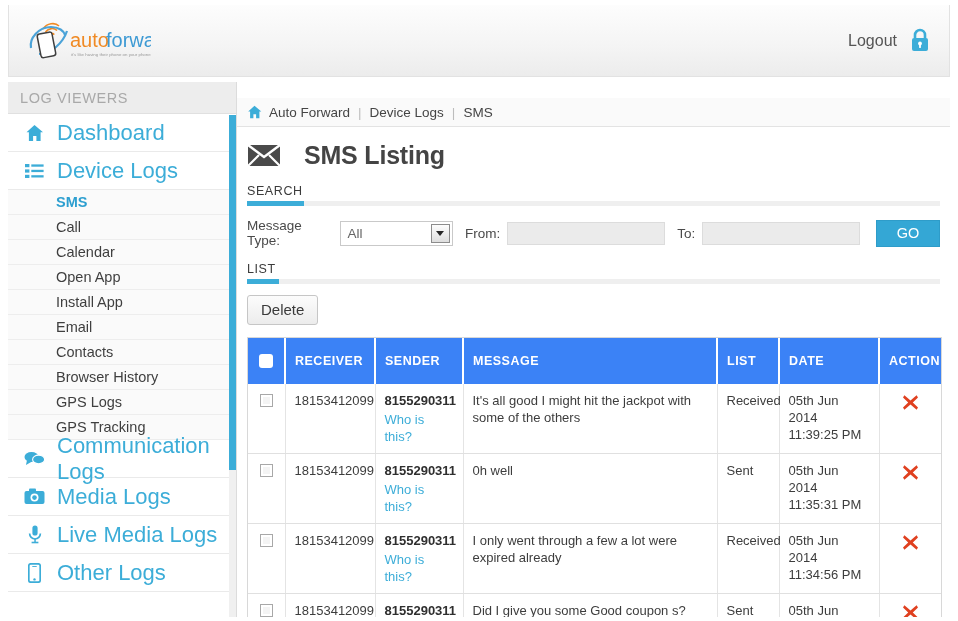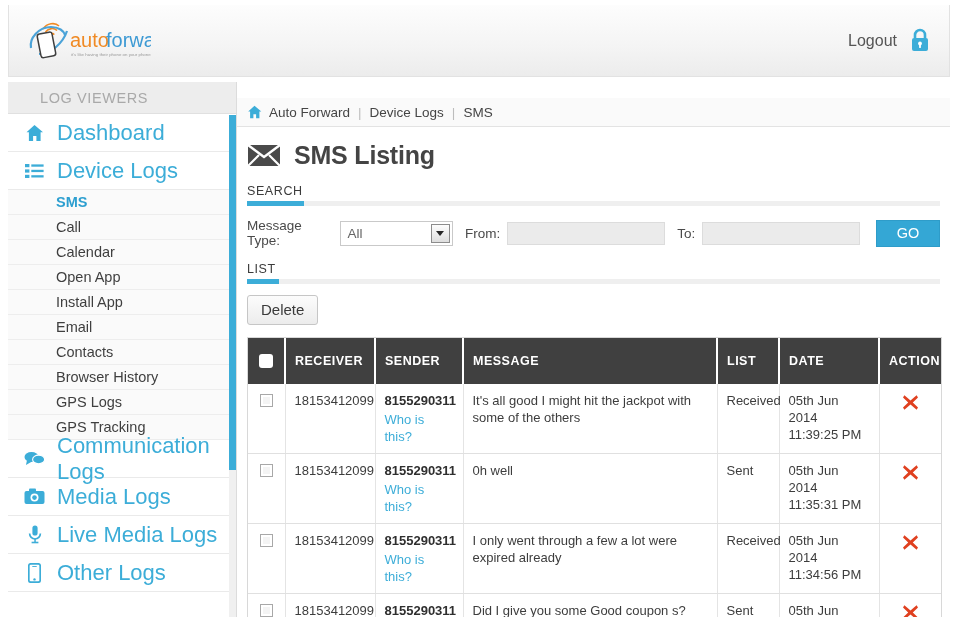--- a/index.html
+++ b/index.html
@@ -53,21 +53,21 @@
     position: relative;
     width: 229px;
     flex: 0 0 229px;
     background: #ffffff;
     border-right: 1px solid #dcdcdc;
     overflow: hidden;
   }
   .side-title {
     height: 32px;
     line-height: 32px;
-    padding-left: 32px;
+    padding-left: 12px;
     font-size: 14.5px;
     letter-spacing: .6px;
     color: #a9a9a9;
     background: #ededed;
     border-bottom: 1px solid #e0e0e0;
   }
   .nav-item {
     display: flex;
     align-items: center;
     gap: 12px;
@@ -134,21 +134,21 @@
     font-size: 13.5px;
     color: #454545;
     margin-top: 16px;
   }
   .crumb .sep { color: #bdbdbd; padding: 0 1px; }
   .crumb .c-link { color: #454545; cursor: pointer; }
 
   .page-title {
     display: flex;
     align-items: center;
-    gap: 13px;
+    gap: 23px;
     padding: 14px 0 8px 10px;
   }
   .page-title h1 {
     margin: 0;
     font-size: 25px;
     font-weight: bold;
     color: #444;
     letter-spacing: -.2px;
   }
 
@@ -241,21 +241,21 @@
 
   
   .tbl-wrap {
     margin: 12px 8px 0 10px;
     border: 1px solid #d8d8d8;
     border-bottom: none;
     overflow: hidden;
   }
   table { border-collapse: collapse; width: 100%; table-layout: fixed; }
   thead th {
-    background: #404040;
+    background: #3b82f6;
     color: #ffffff;
     font-size: 12.5px;
     font-weight: bold;
     letter-spacing: .5px;
     text-align: left;
     height: 46px;
     padding: 0 9px;
     border-right: 2px solid #ffffff;
     vertical-align: middle;
   }

